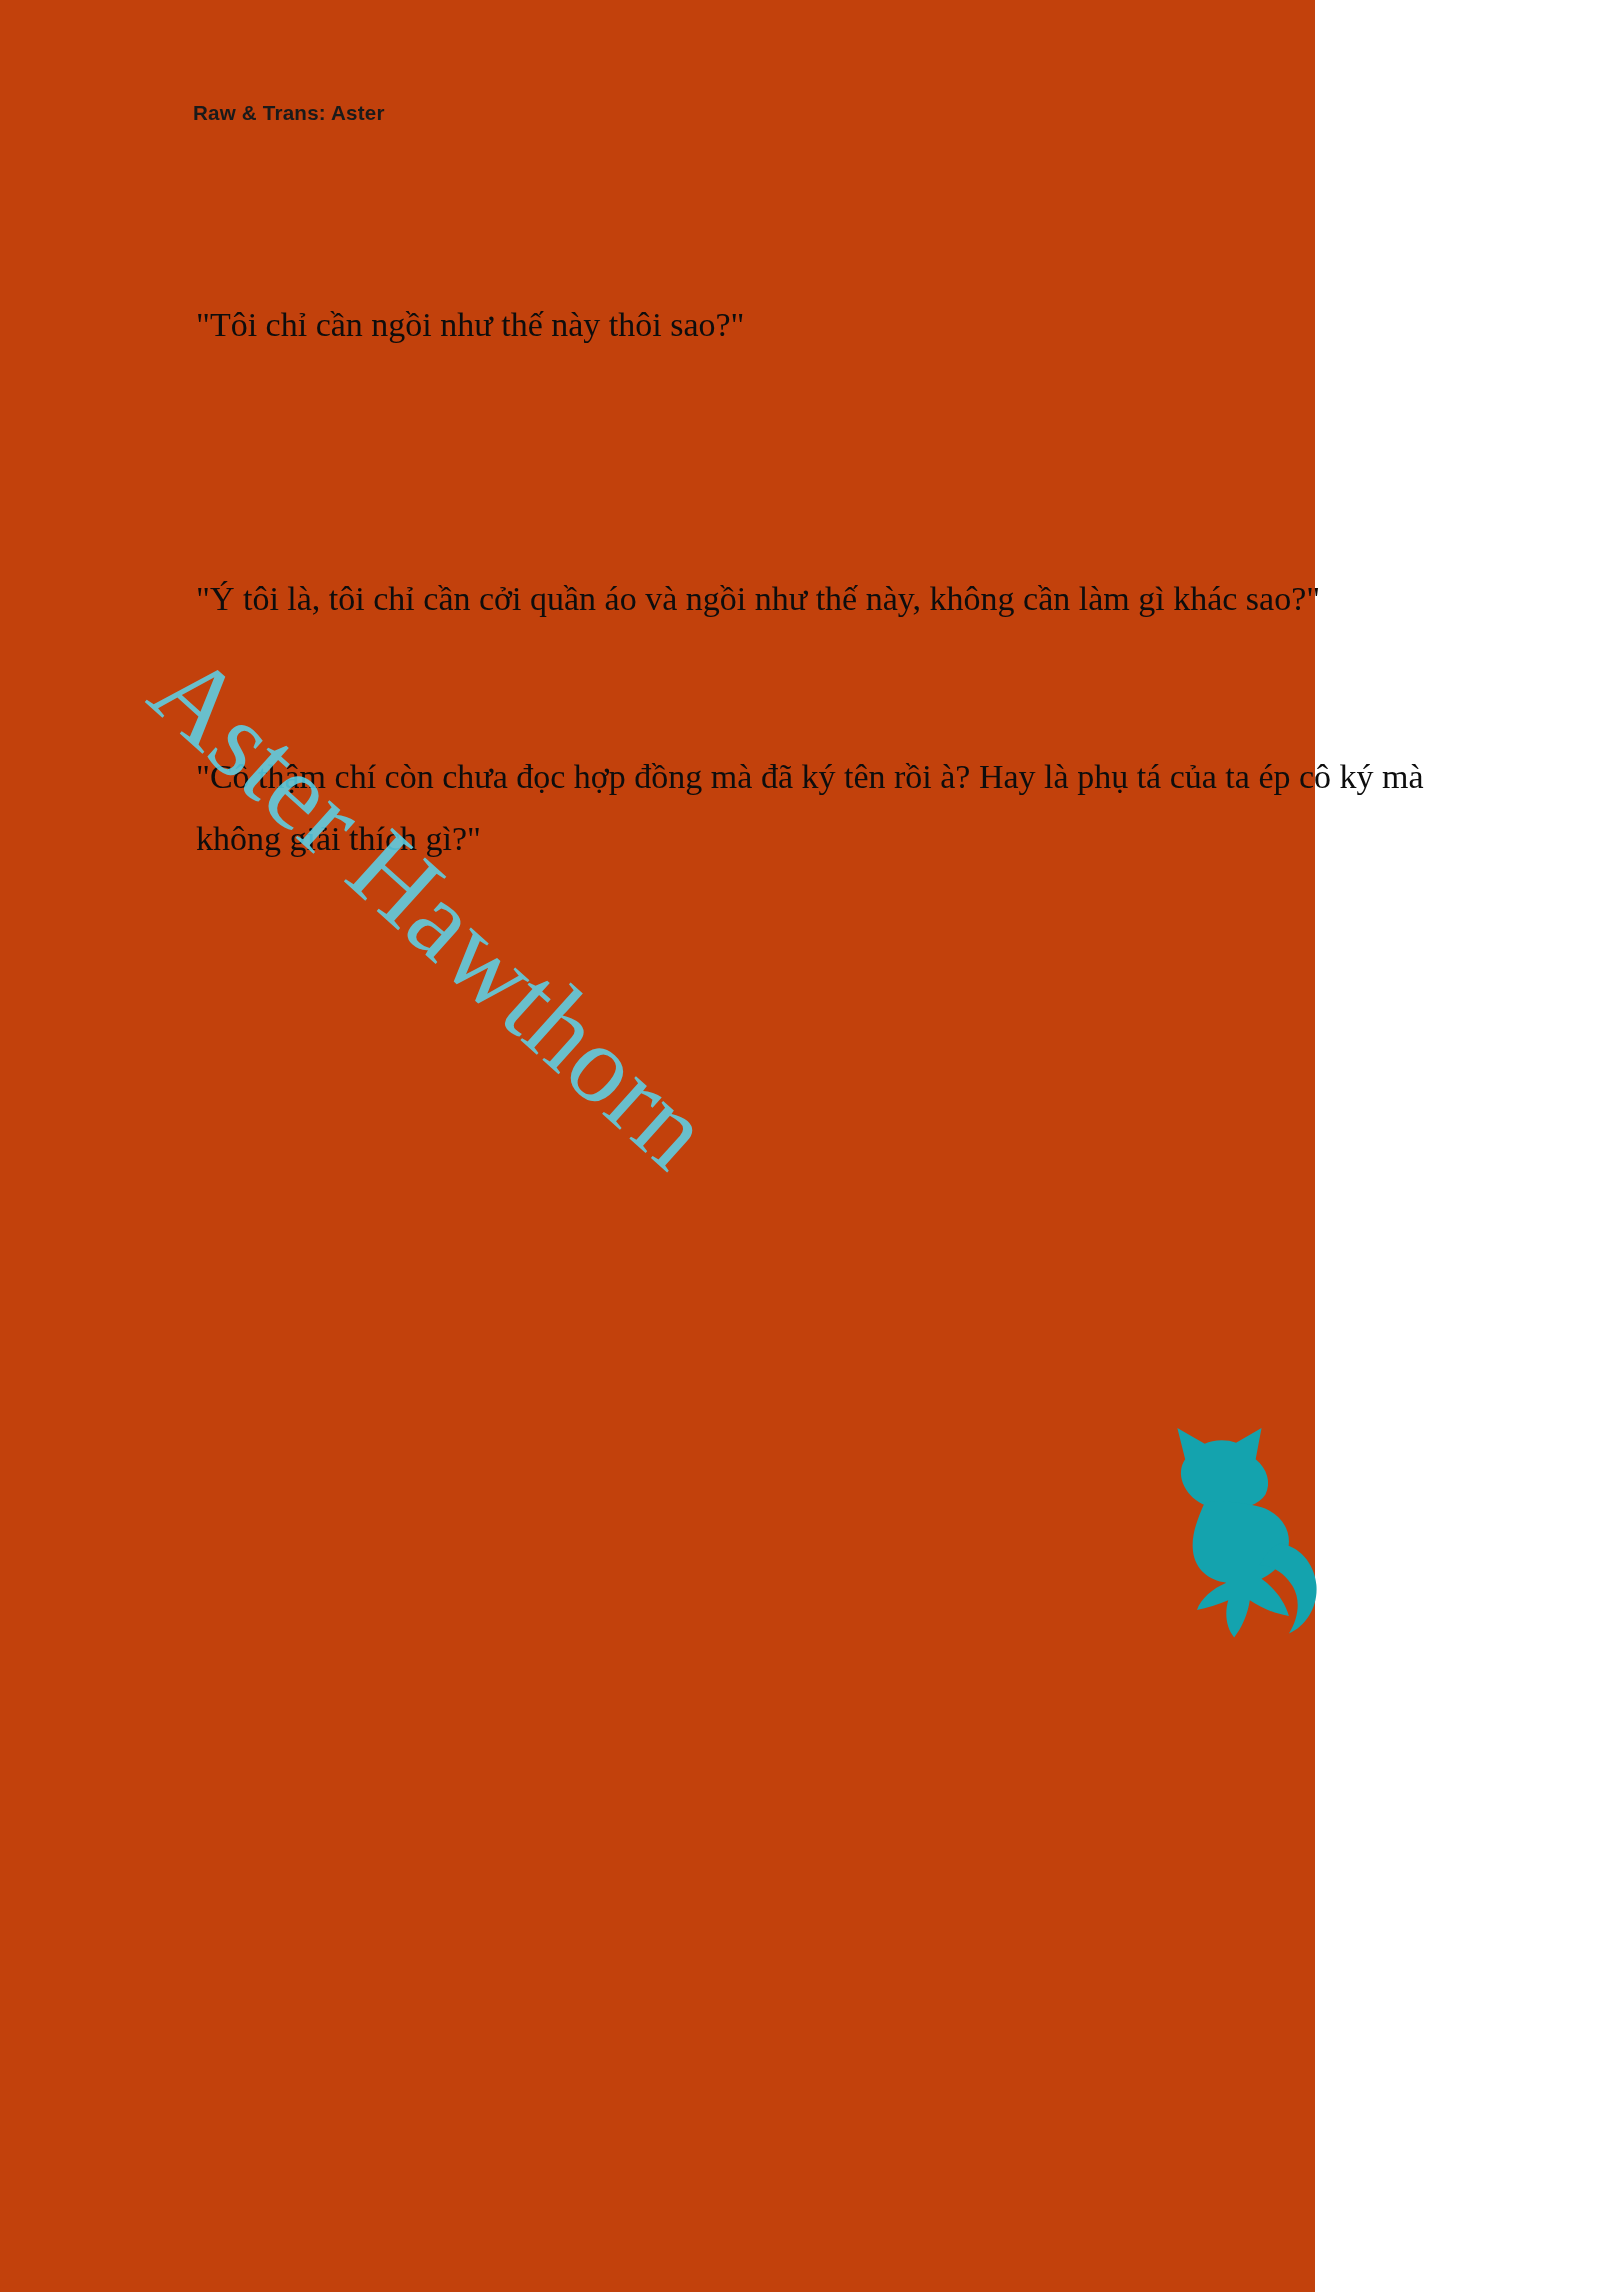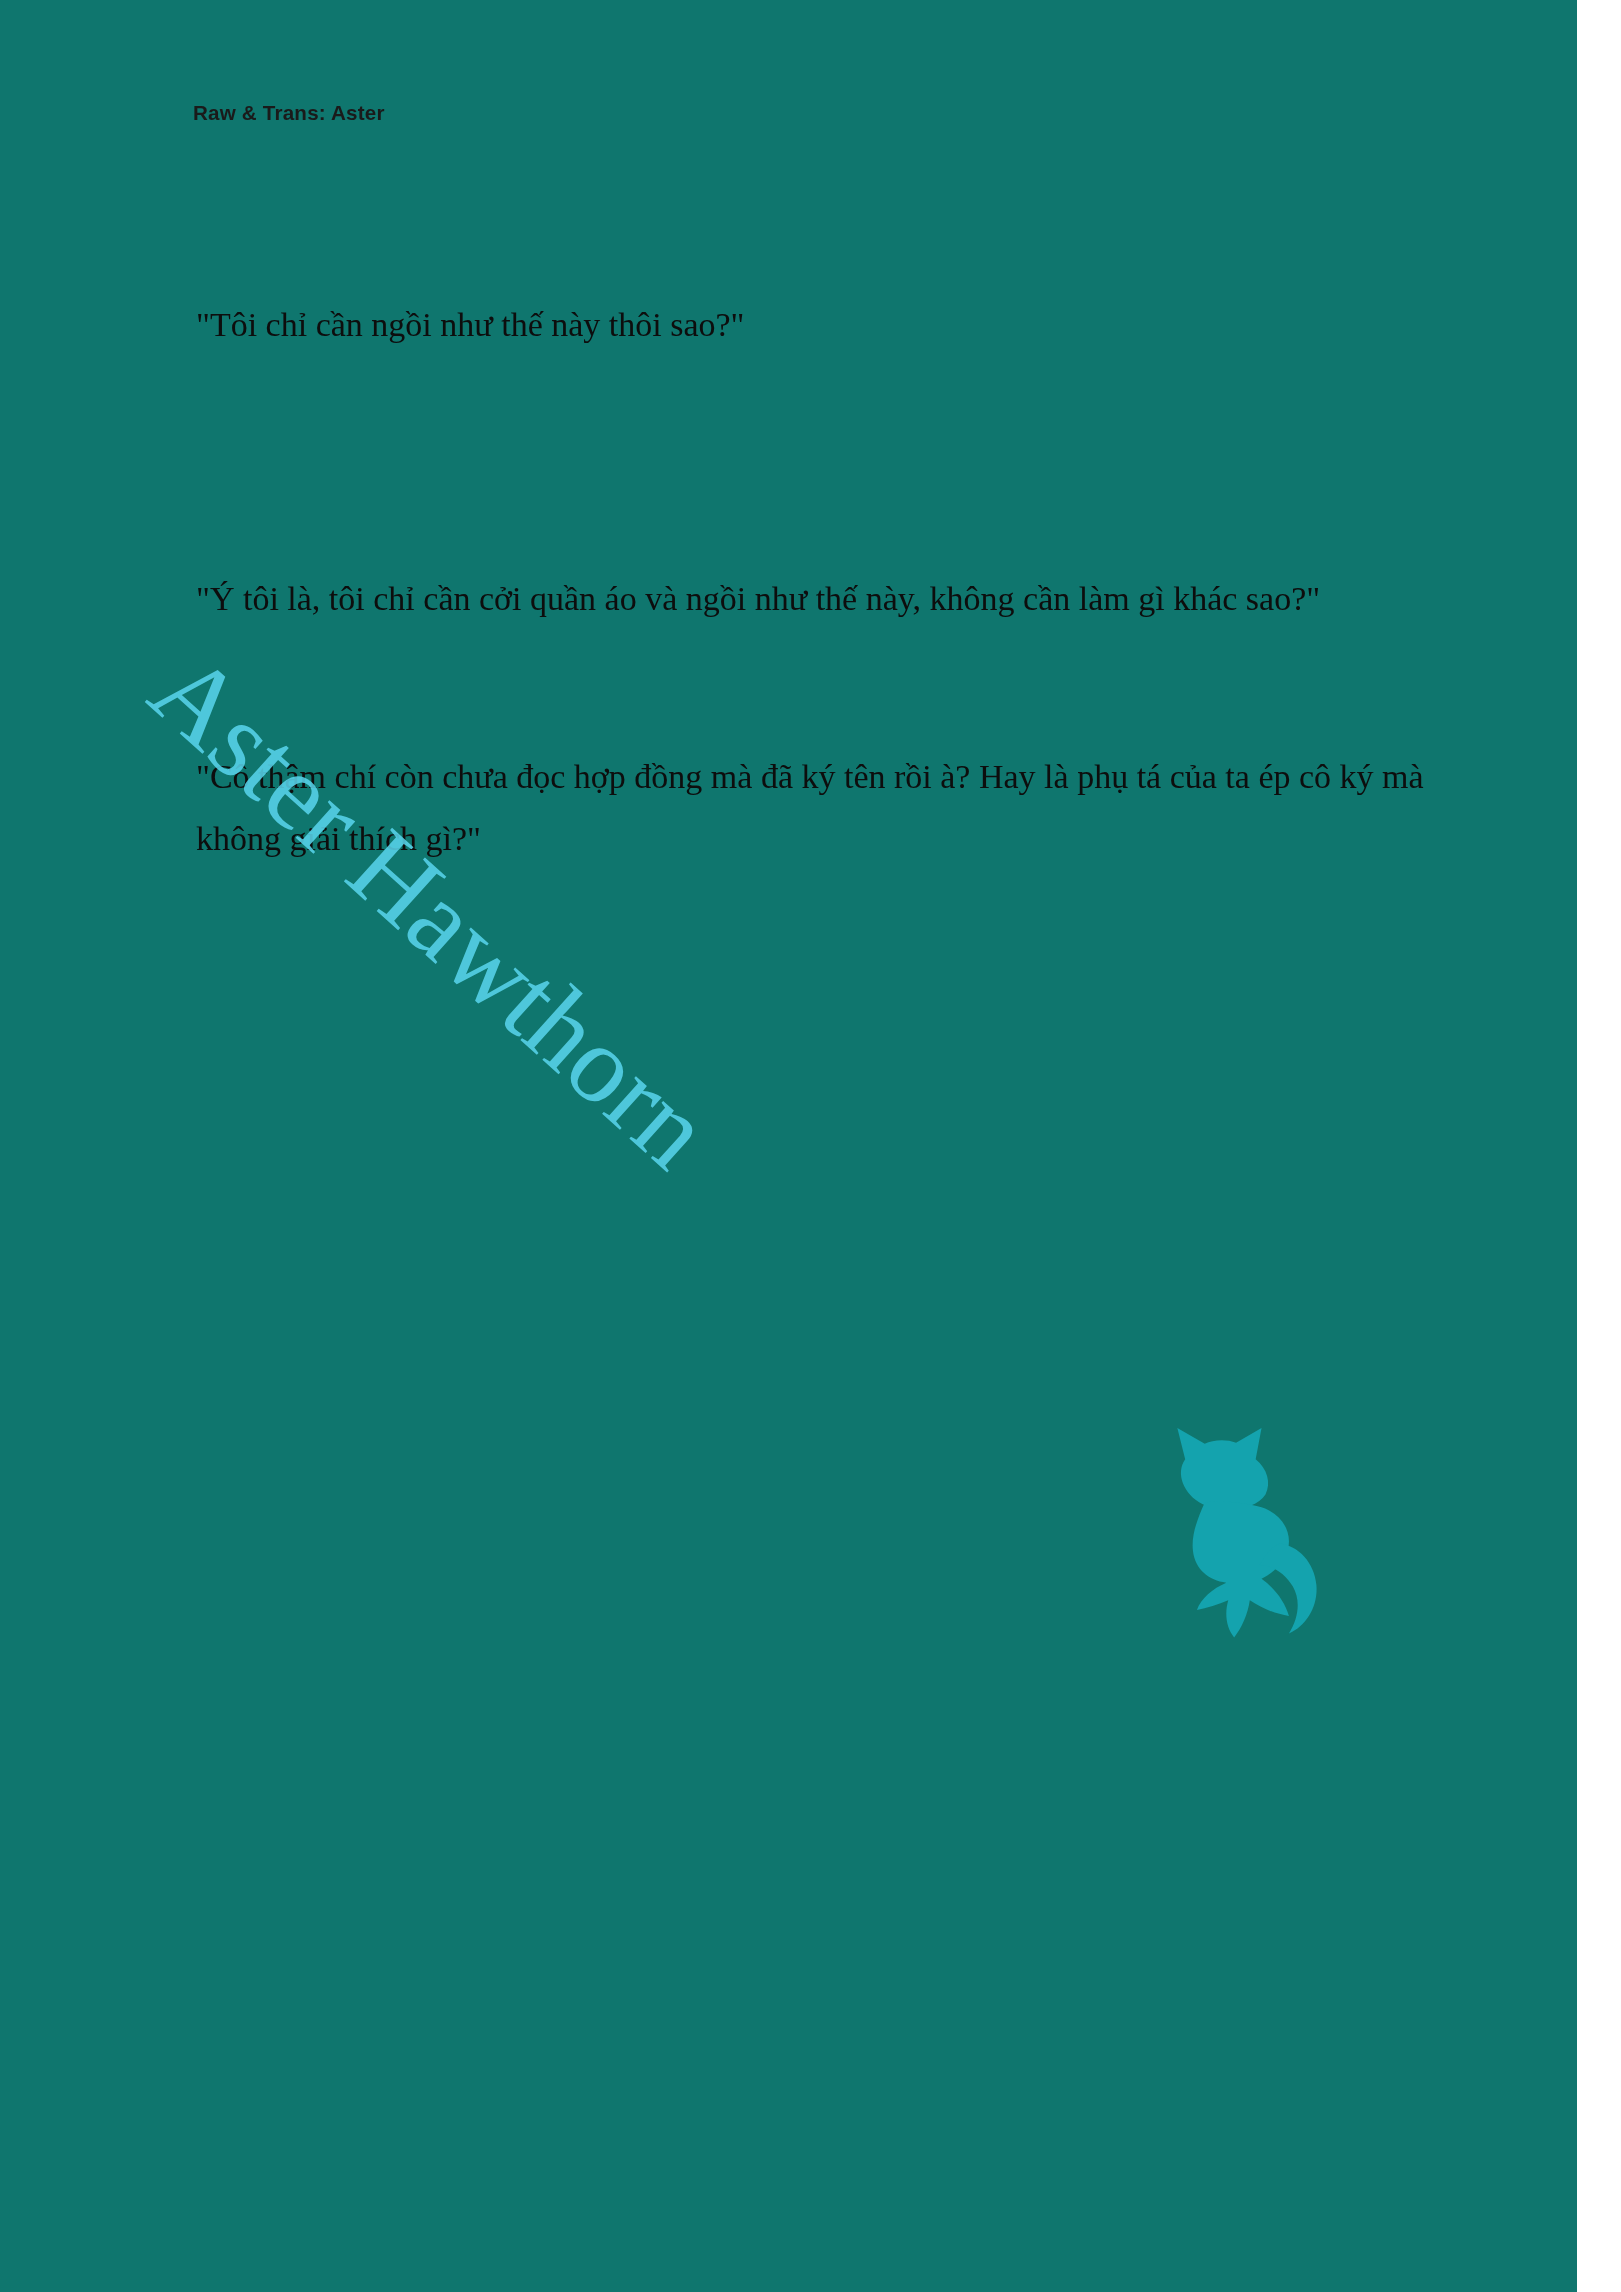--- a/index.html
+++ b/index.html
@@ -10,23 +10,23 @@
   body {
     width: 1621px;
     height: 2293px;
     font-family: "Liberation Serif", serif;
     color: #000000;
     position: relative;
     overflow: hidden;
   }
   .page {
     position: relative;
-    width: 1577px;
+    width: 1315px;
     height: 2293px;
-    background: #0f766e;
+    background: #c2410c;
   }
   .header-note {
     position: absolute;
     left: 193px;
     top: 101px;
     font-family: "Liberation Sans", sans-serif;
     font-size: 20.6px;
     font-weight: 700;
     letter-spacing: 0.2px;
     color: #1a1a1a;

